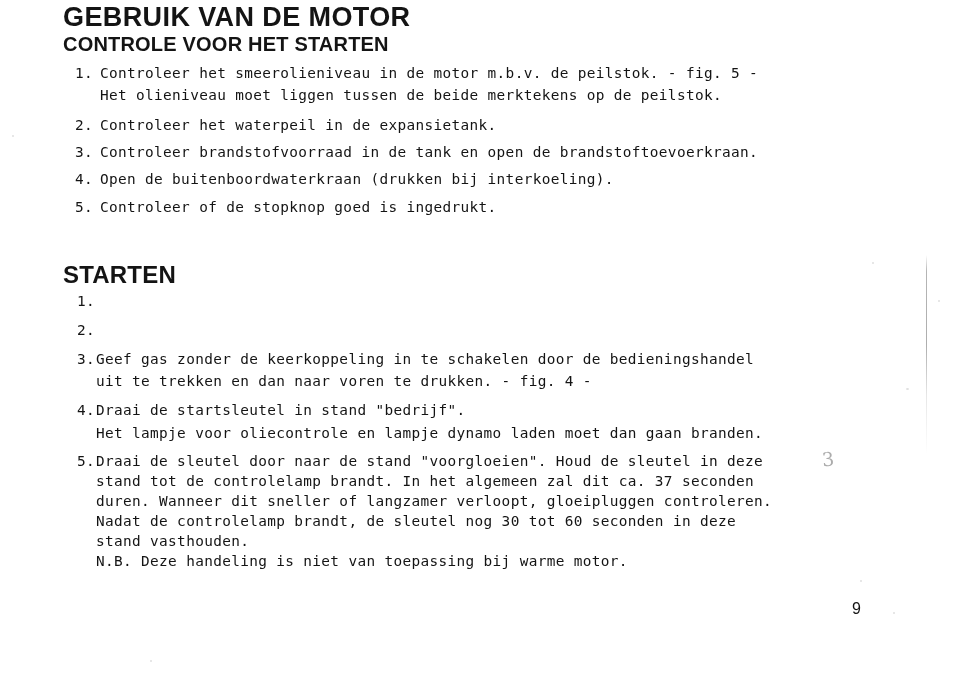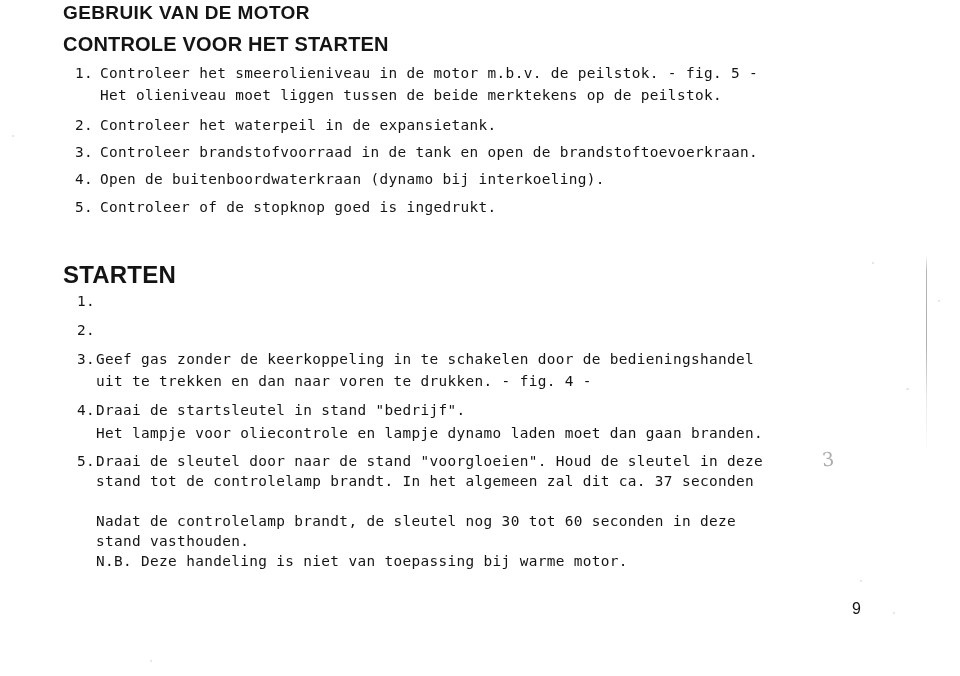--- a/index.html
+++ b/index.html
@@ -62,21 +62,21 @@
   .speck.s6 { left: 860px; top: 580px; width: 2px; height: 2px; }
   .speck.s7 { left: 150px; top: 660px; width: 2px; height: 2px; }
 
   
   .heading-main {
     position: absolute;
     left: 63px;
     top: 2px;
     font-family: "Liberation Sans", sans-serif;
     font-weight: bold;
-    font-size: 19px;
+    font-size: 27px;
     letter-spacing: 0.4px;
     white-space: nowrap;
   }
   .heading-sub {
     position: absolute;
     left: 63px;
     top: 33px;
     font-family: "Liberation Sans", sans-serif;
     font-weight: bold;
     font-size: 20px;
@@ -141,21 +141,21 @@
   <div class="tw txt" style="top:66px">Controleer het smeerolieniveau in de motor m.b.v. de peilstok. - fig. 5 -</div>
   <div class="tw cont" style="top:88px">Het olieniveau moet liggen tussen de beide merktekens op de peilstok.</div>
 
   <div class="tw num" style="top:118px">2.</div>
   <div class="tw txt" style="top:118px">Controleer het waterpeil in de expansietank.</div>
 
   <div class="tw num" style="top:145px">3.</div>
   <div class="tw txt" style="top:145px">Controleer brandstofvoorraad in de tank en open de brandstoftoevoerkraan.</div>
 
   <div class="tw num" style="top:172px">4.</div>
-  <div class="tw txt" style="top:172px">Open de buitenboordwaterkraan (dynamo bij interkoeling).</div>
+  <div class="tw txt" style="top:172px">Open de buitenboordwaterkraan (drukken bij interkoeling).</div>
 
   <div class="tw num" style="top:200px">5.</div>
   <div class="tw txt" style="top:200px">Controleer of de stopknop goed is ingedrukt.</div>
 
   <div class="heading-section">STARTEN</div>
 
   <div class="tw num-b" style="top:294px">1.</div>
 
   <div class="tw num-b" style="top:323px">2.</div>
 
@@ -163,19 +163,20 @@
   <div class="tw txt-b" style="top:352px">Geef gas zonder de keerkoppeling in te schakelen door de bedieningshandel</div>
   <div class="tw cont-b" style="top:374px">uit te trekken en dan naar voren te drukken. - fig. 4 -</div>
 
   <div class="tw num-b" style="top:403px">4.</div>
   <div class="tw txt-b" style="top:403px">Draai de startsleutel in stand "bedrijf".</div>
   <div class="tw cont-b" style="top:426px">Het lampje voor oliecontrole en lampje dynamo laden moet dan gaan branden.</div>
 
   <div class="tw num-b" style="top:454px">5.</div>
   <div class="tw txt-b" style="top:454px">Draai de sleutel door naar de stand "voorgloeien". Houd de sleutel in deze</div>
   <div class="tw cont-b" style="top:474px">stand tot de controlelamp brandt. In het algemeen zal dit ca. 37 seconden</div>
+  <div class="tw cont-b" style="top:494px">duren. Wanneer dit sneller of langzamer verloopt, gloeipluggen controleren.</div>
   <div class="tw cont-b" style="top:514px">Nadat de controlelamp brandt, de sleutel nog 30 tot 60 seconden in deze</div>
   <div class="tw cont-b" style="top:534px">stand vasthouden.</div>
   <div class="tw cont-b" style="top:554px">N.B. Deze handeling is niet van toepassing bij warme motor.</div>
 
   <div class="page-number">9</div>
 
 </div>
 
 </body></html>

